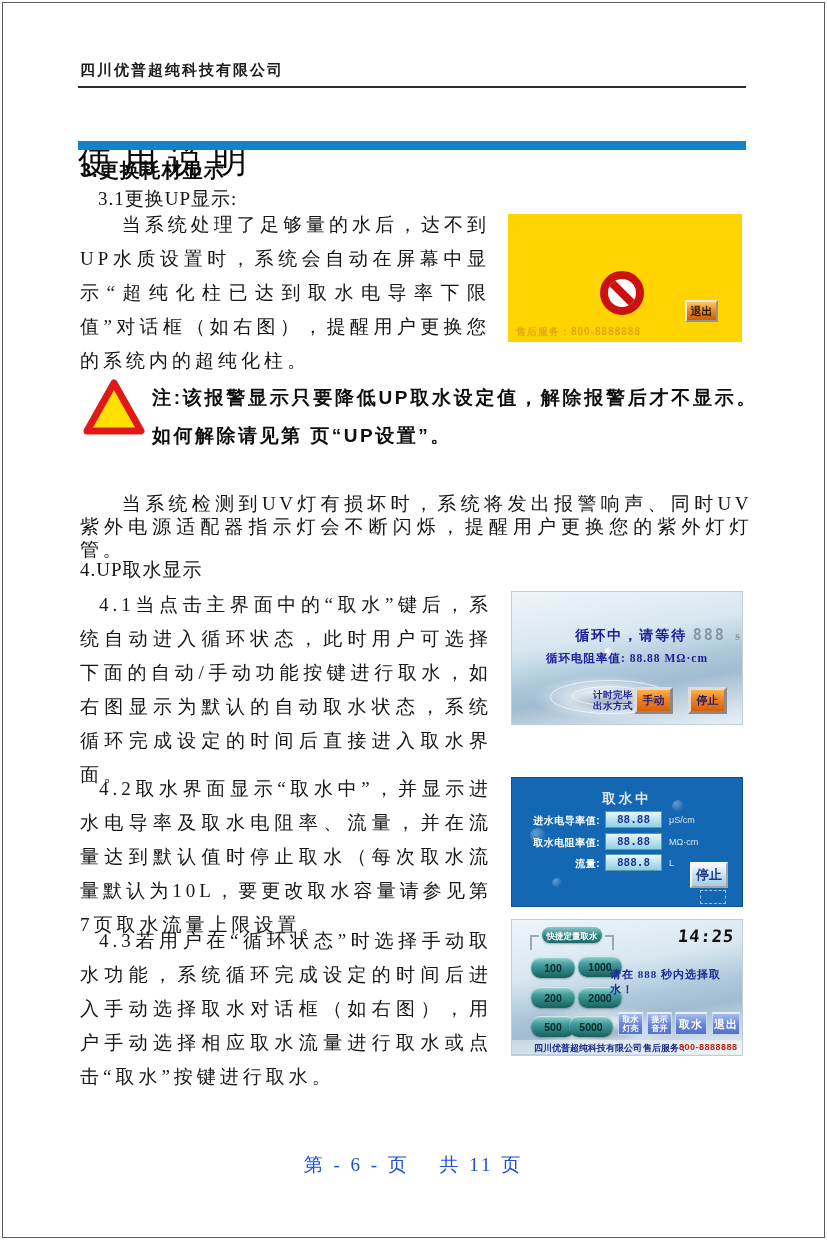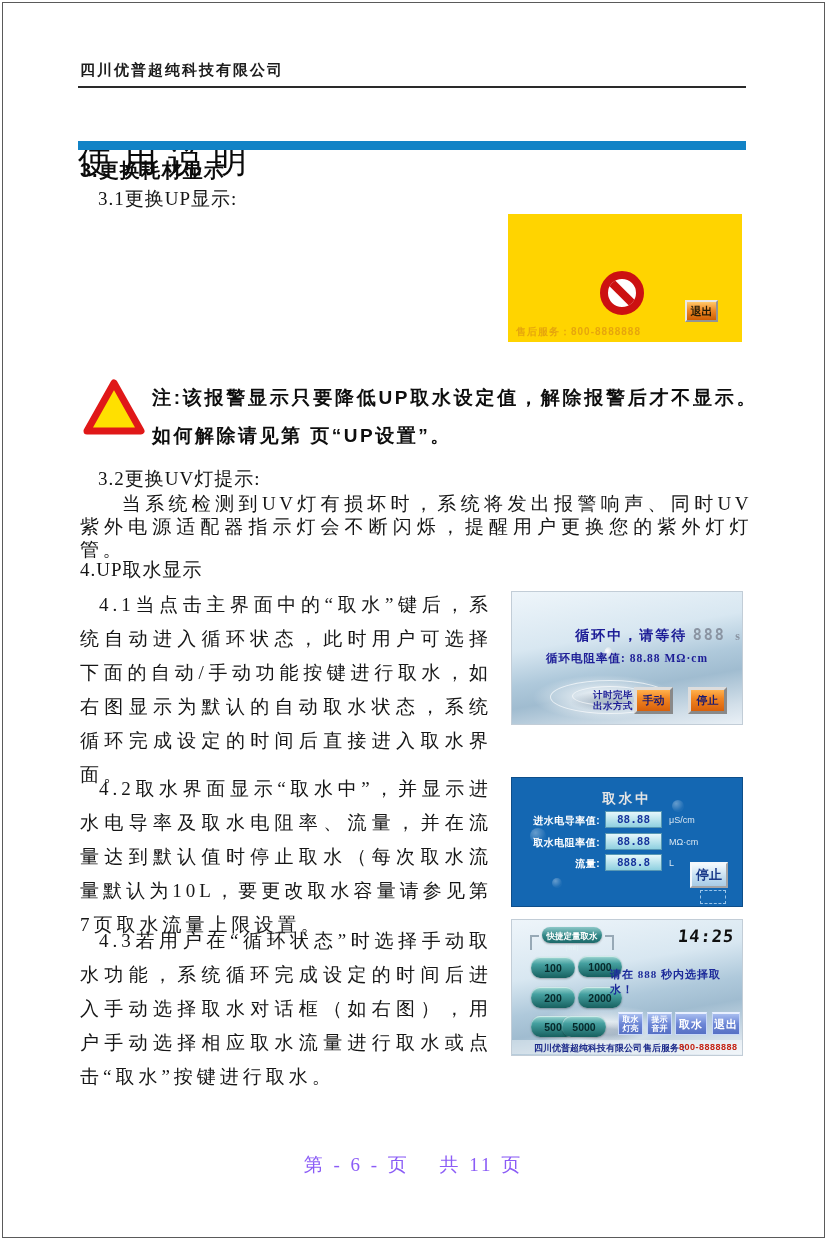--- a/index.html
+++ b/index.html
@@ -33,21 +33,21 @@
   .p41 { left:80px; top:588px; width:412px; text-indent:1em; }
   .p42 { left:80px; top:772px; width:412px; text-indent:1em; }
   .p43 { left:80px; top:924px; width:412px; text-indent:1em; }
 
   .note-tri { position:absolute; left:82px; top:378px; }
   .note-text{ position:absolute; left:152px; top:379px; width:606px;
               font-family:"Liberation Sans",sans-serif; font-weight:bold; font-size:19px;
               line-height:38px; letter-spacing:2.5px; text-align:justify; color:#0e0e0e; }
 
   .footer { position:absolute; left:0; top:1152px; width:100%; text-align:center;
-            font-size:19px; letter-spacing:3px; color:#8b5cf6; }
+            font-size:19px; letter-spacing:3px; color:#1d4ed8; }
 
   
   .fig { position:absolute; overflow:hidden; }
 
   
   .dialog { left:508px; top:214px; width:234px; height:128px; background:#ffd400; }
   .dlg-msg { position:absolute; left:2px; right:2px; top:25px; text-align:center;
              font-family:"Liberation Sans",sans-serif; font-weight:bold; font-size:10px;
              line-height:14px; color:#5c4a06; }
   .dlg-msg span { display:block; }
@@ -129,21 +129,21 @@
   .qk-brkR { position:absolute; left:93px; top:15px; width:9px; height:15px;
              border-right:2px solid #97a9b6; border-top:2px solid #97a9b6; }
   .qk-clock { position:absolute; right:8px; top:6px; font-family:"DejaVu Sans Mono",monospace;
               font-weight:bold; font-size:17px; color:#101010; letter-spacing:1px; transform:skewX(-5deg); }
   .qk-vol { position:absolute; width:44px; height:21px; padding:0; border:0; border-radius:9px/10px;
             background:linear-gradient(180deg,#9ed6d2 0%,#45a0a0 35%,#17605f 100%);
             color:#06282a; font-weight:bold; font-size:10.5px; text-align:center;
             font-family:"Liberation Sans",sans-serif;
             box-shadow:inset 0 1px 1px rgba(255,255,255,.6), 0 1px 2px rgba(0,0,0,.3); }
   .v0{left:19px;top:37px} .v1{left:66px;top:36px} .v2{left:19px;top:67px}
-  .v3{left:66px;top:67px} .v4{left:19px;top:96px} .v5{left:50px;top:96px}
+  .v3{left:66px;top:67px} .v4{left:19px;top:96px} .v5{left:57px;top:96px}
   .qk-prompt { position:absolute; left:98px; top:47px; font-size:11px; font-weight:bold;
                color:#1c2a9a; letter-spacing:1px; }
   .qk-btn { position:absolute; top:92px; height:23px; padding:0;
             background:linear-gradient(180deg,#a8bdf0 0%,#6c86d6 50%,#5670c4 100%);
             border:1px solid #c8d8f8; border-top:2px solid #e8f0ff; color:#fff; font-weight:bold;
             text-align:center; font-family:"Liberation Sans",sans-serif; }
   .qk-b2line { font-size:8px; line-height:9px; }
   .qk-b2line span { display:block; }
   .qk-b1line { font-size:11px; letter-spacing:1px; }
   .qb0{left:106px;width:25px} .qb1{left:135px;width:25px} .qb2{left:163px;width:32px} .qb3{left:200px;width:28px}
@@ -161,35 +161,35 @@
 <div class="page">
   <div class="frame"></div>
 
   <div class="company">四川优普超纯科技有限公司</div>
   <div class="header-rule"></div>
   <div class="title">使用说明</div>
   <div class="title-bar"></div>
 
   <div class="h-bold s3-heading">3.更换耗材显示</div>
   <div class="sub-h s31-heading">3.1更换UP显示:</div>
+  <div class="para p31">当系统处理了足够量的水后，达不到UP水质设置时，系统会自动在屏幕中显示“超纯化柱已达到取水电导率下限值”对话框（如右图），提醒用户更换您的系统内的超纯化柱。</div>
 
   <div class="fig dialog">
     <div class="no-icon">
         <i class="no-slash"></i>
       </div>
     <button class="btn-exit">退出</button>
     <div class="dlg-service">售后服务：800-8888888</div>
   </div>
 
   <svg class="note-tri" width="64" height="58" viewBox="0 0 64 58">
     <polygon points="32,5 59,53 5,53" fill="#ffe000" stroke="#e01818" stroke-width="7" stroke-linejoin="round"></polygon>
   </svg>
   <div class="note-text">注:该报警显示只要降低UP取水设定值，解除报警后才不显示。如何解除请见第 页“UP设置”。</div>
 
-  <div class="sub-h s32-heading">3.2更换UV灯提示:</div>
   <div class="para p32">当系统检测到UV灯有损坏时，系统将发出报警响声、同时UV紫外电源适配器指示灯会不断闪烁，提醒用户更换您的紫外灯灯管。</div>
   <div class="sub-h s4-heading">4.UP取水显示</div>
 
   <div class="para p41">4.1当点击主界面中的“取水”键后，系统自动进入循环状态，此时用户可选择下面的自动/手动功能按键进行取水，如右图显示为默认的自动取水状态，系统循环完成设定的时间后直接进入取水界面。</div>
 
   <div class="fig water cycle">
     <div class="ring" style="left:38px;top:88px;width:120px;height:34px;"></div>
     <div class="ring" style="left:60px;top:94px;width:76px;height:20px;"></div>
     <div class="drop" style="left:92px;top:55px;"></div>
     <div class="cy-status">

